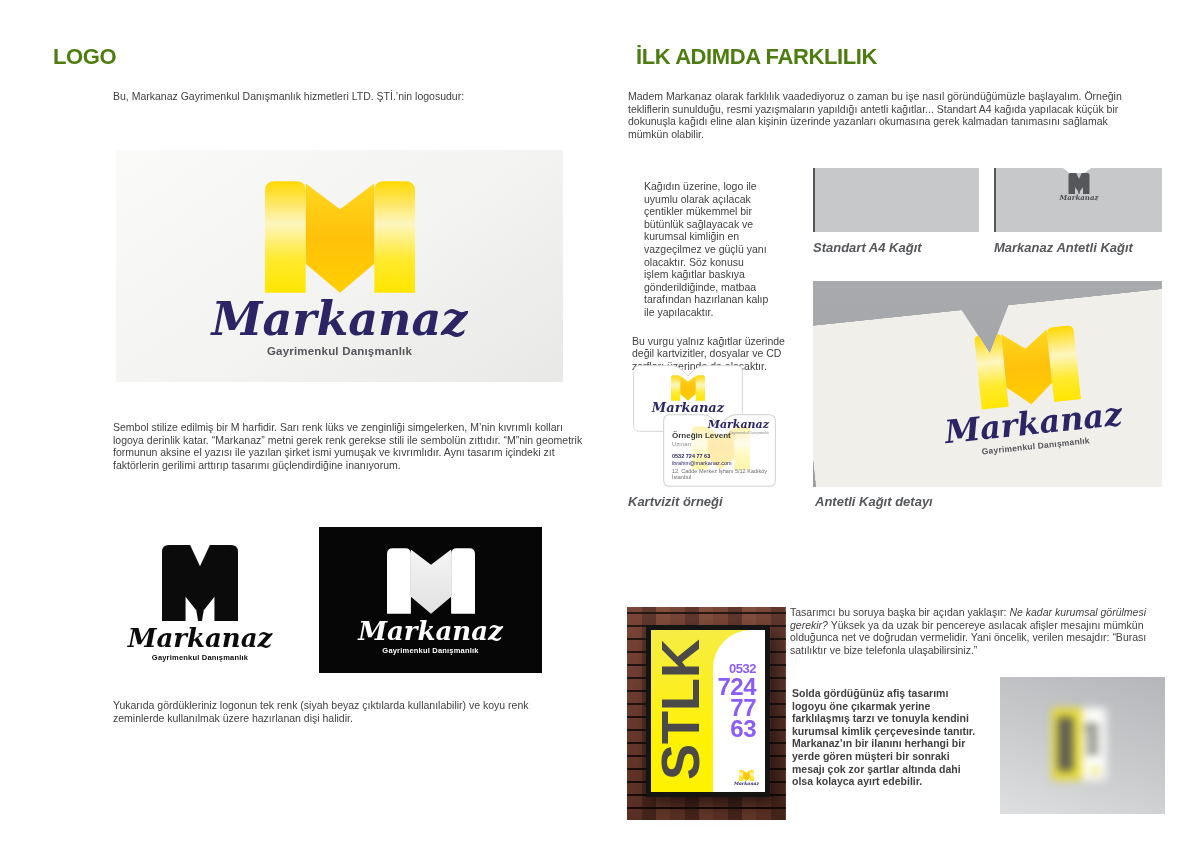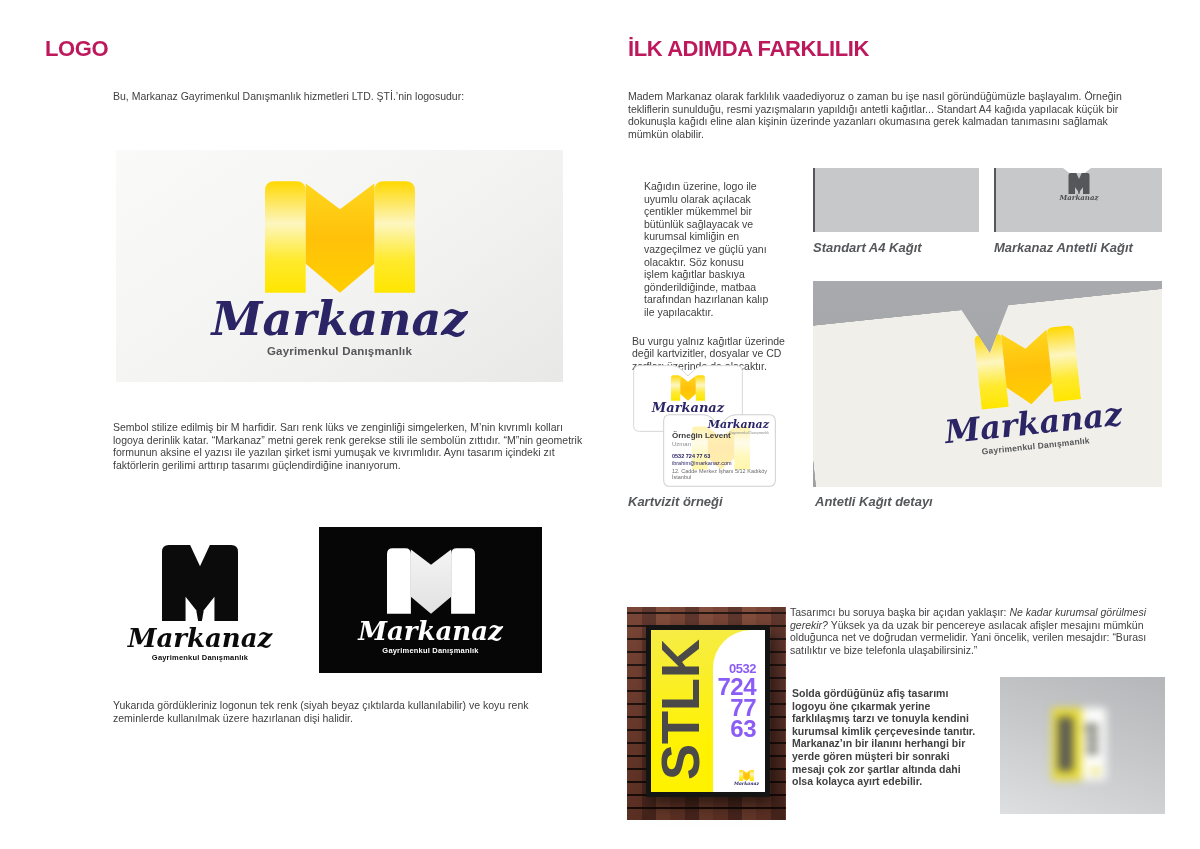--- a/index.html
+++ b/index.html
@@ -1,19 +1,19 @@
 <!DOCTYPE html>
 <html><head>
 <meta charset="utf-8">
 <style>
   html,body{margin:0;padding:0;background:#ffffff;}
   #page{position:relative;width:1200px;height:849px;background:#ffffff;overflow:hidden;
         font-family:"Liberation Sans",sans-serif;color:#404041;}
   .abs{position:absolute;}
-  h1{margin:0;font-size:22px;font-weight:800;letter-spacing:-0.4px;color:#be185d;font-family:"Liberation Sans",sans-serif;}
+  h1{margin:8px;font-size:22px;font-weight:800;letter-spacing:-0.4px;color:#4d7c0f;font-family:"Liberation Sans",sans-serif;}
   .body-txt{font-size:10.5px;line-height:12.6px;color:#414042;}
   .caption{font-size:13px;font-style:italic;font-weight:600;color:#55575a;}
   .script{font-family:"DejaVu Serif","Liberation Serif",serif;font-style:italic;font-weight:bold;color:#2b2566;}
   .tagline{font-weight:bold;color:#55565a;letter-spacing:0.2px;}
   
   .logo-panel{background:linear-gradient(145deg,#fafaf8 0%,#f3f3f1 55%,#e8e8e6 100%);
               display:flex;flex-direction:column;align-items:center;}
   
   .a4{background:#c6c8ca;border-left:2px solid #55585a;}
   .a4-notch{position:absolute;background:#ffffff;clip-path:polygon(0 0,100% 0,50% 100%);}

